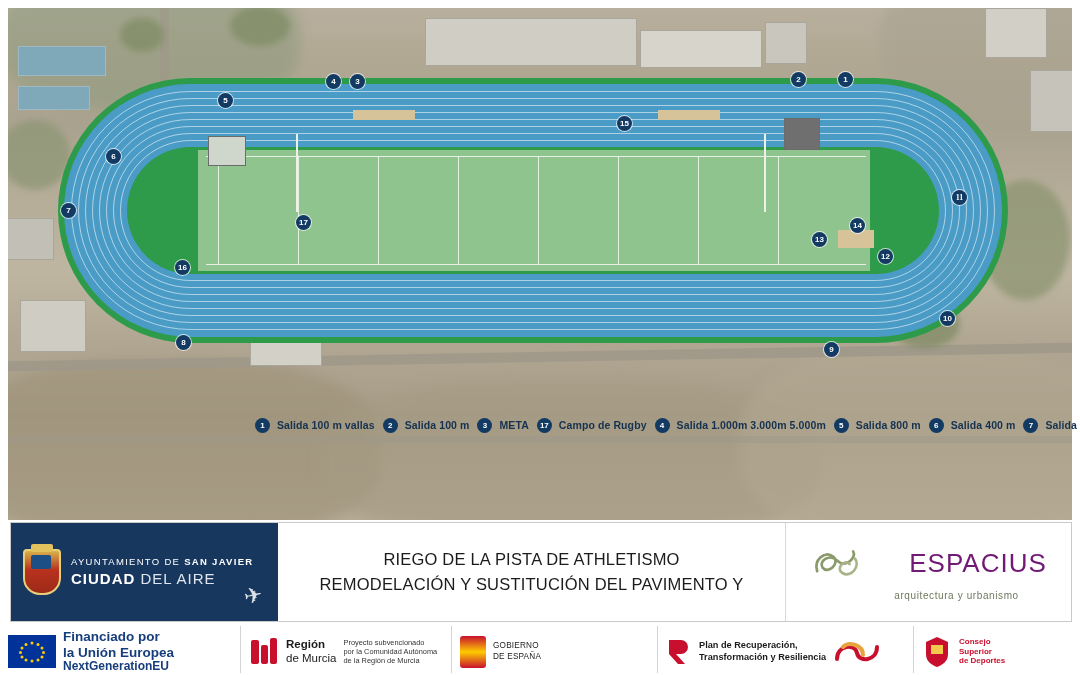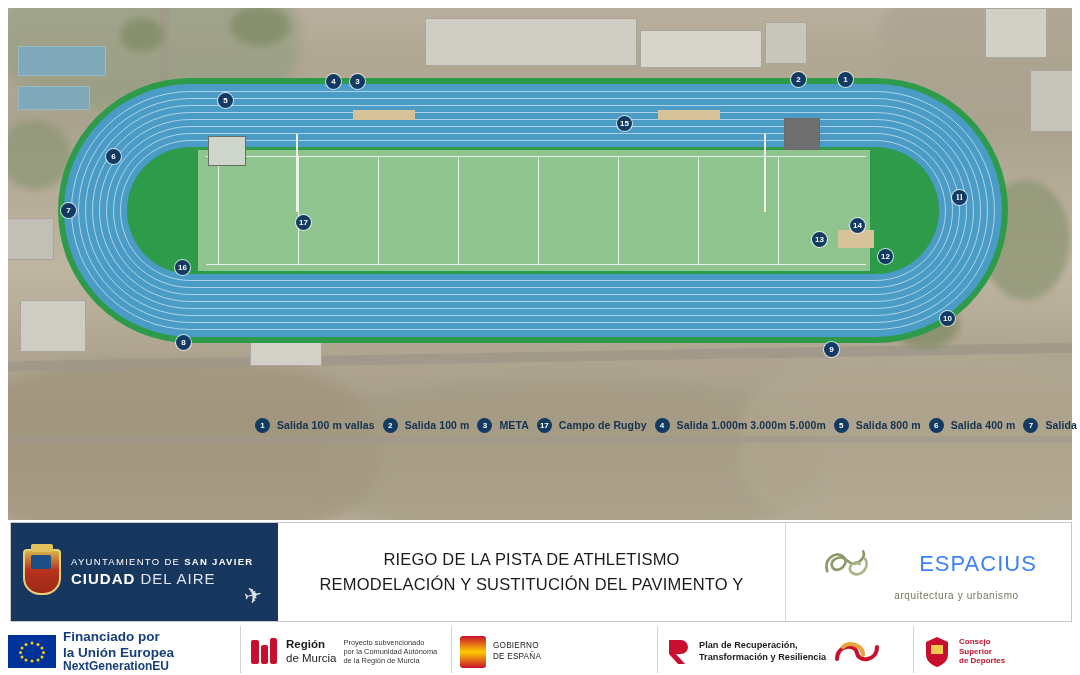--- a/index.html
+++ b/index.html
@@ -269,23 +269,23 @@
   .esp-row {
     display: flex;
     align-items: center;
     gap: 10px;
   }
   .esp-mark {
     width: 54px;
     height: 40px;
   }
   .esp-name {
-    font-size: 22px;
+    font-size: 26px;
     letter-spacing: 1px;
-    color: #3b82f6;
+    color: #701a75;
     margin-left: 35px;
   }
   .esp-sub {
     font-size: 10px;
     color: #6f7a5e;
     letter-spacing: .6px;
     margin-top: 6px;
     margin-left: 56px;
   }
 

